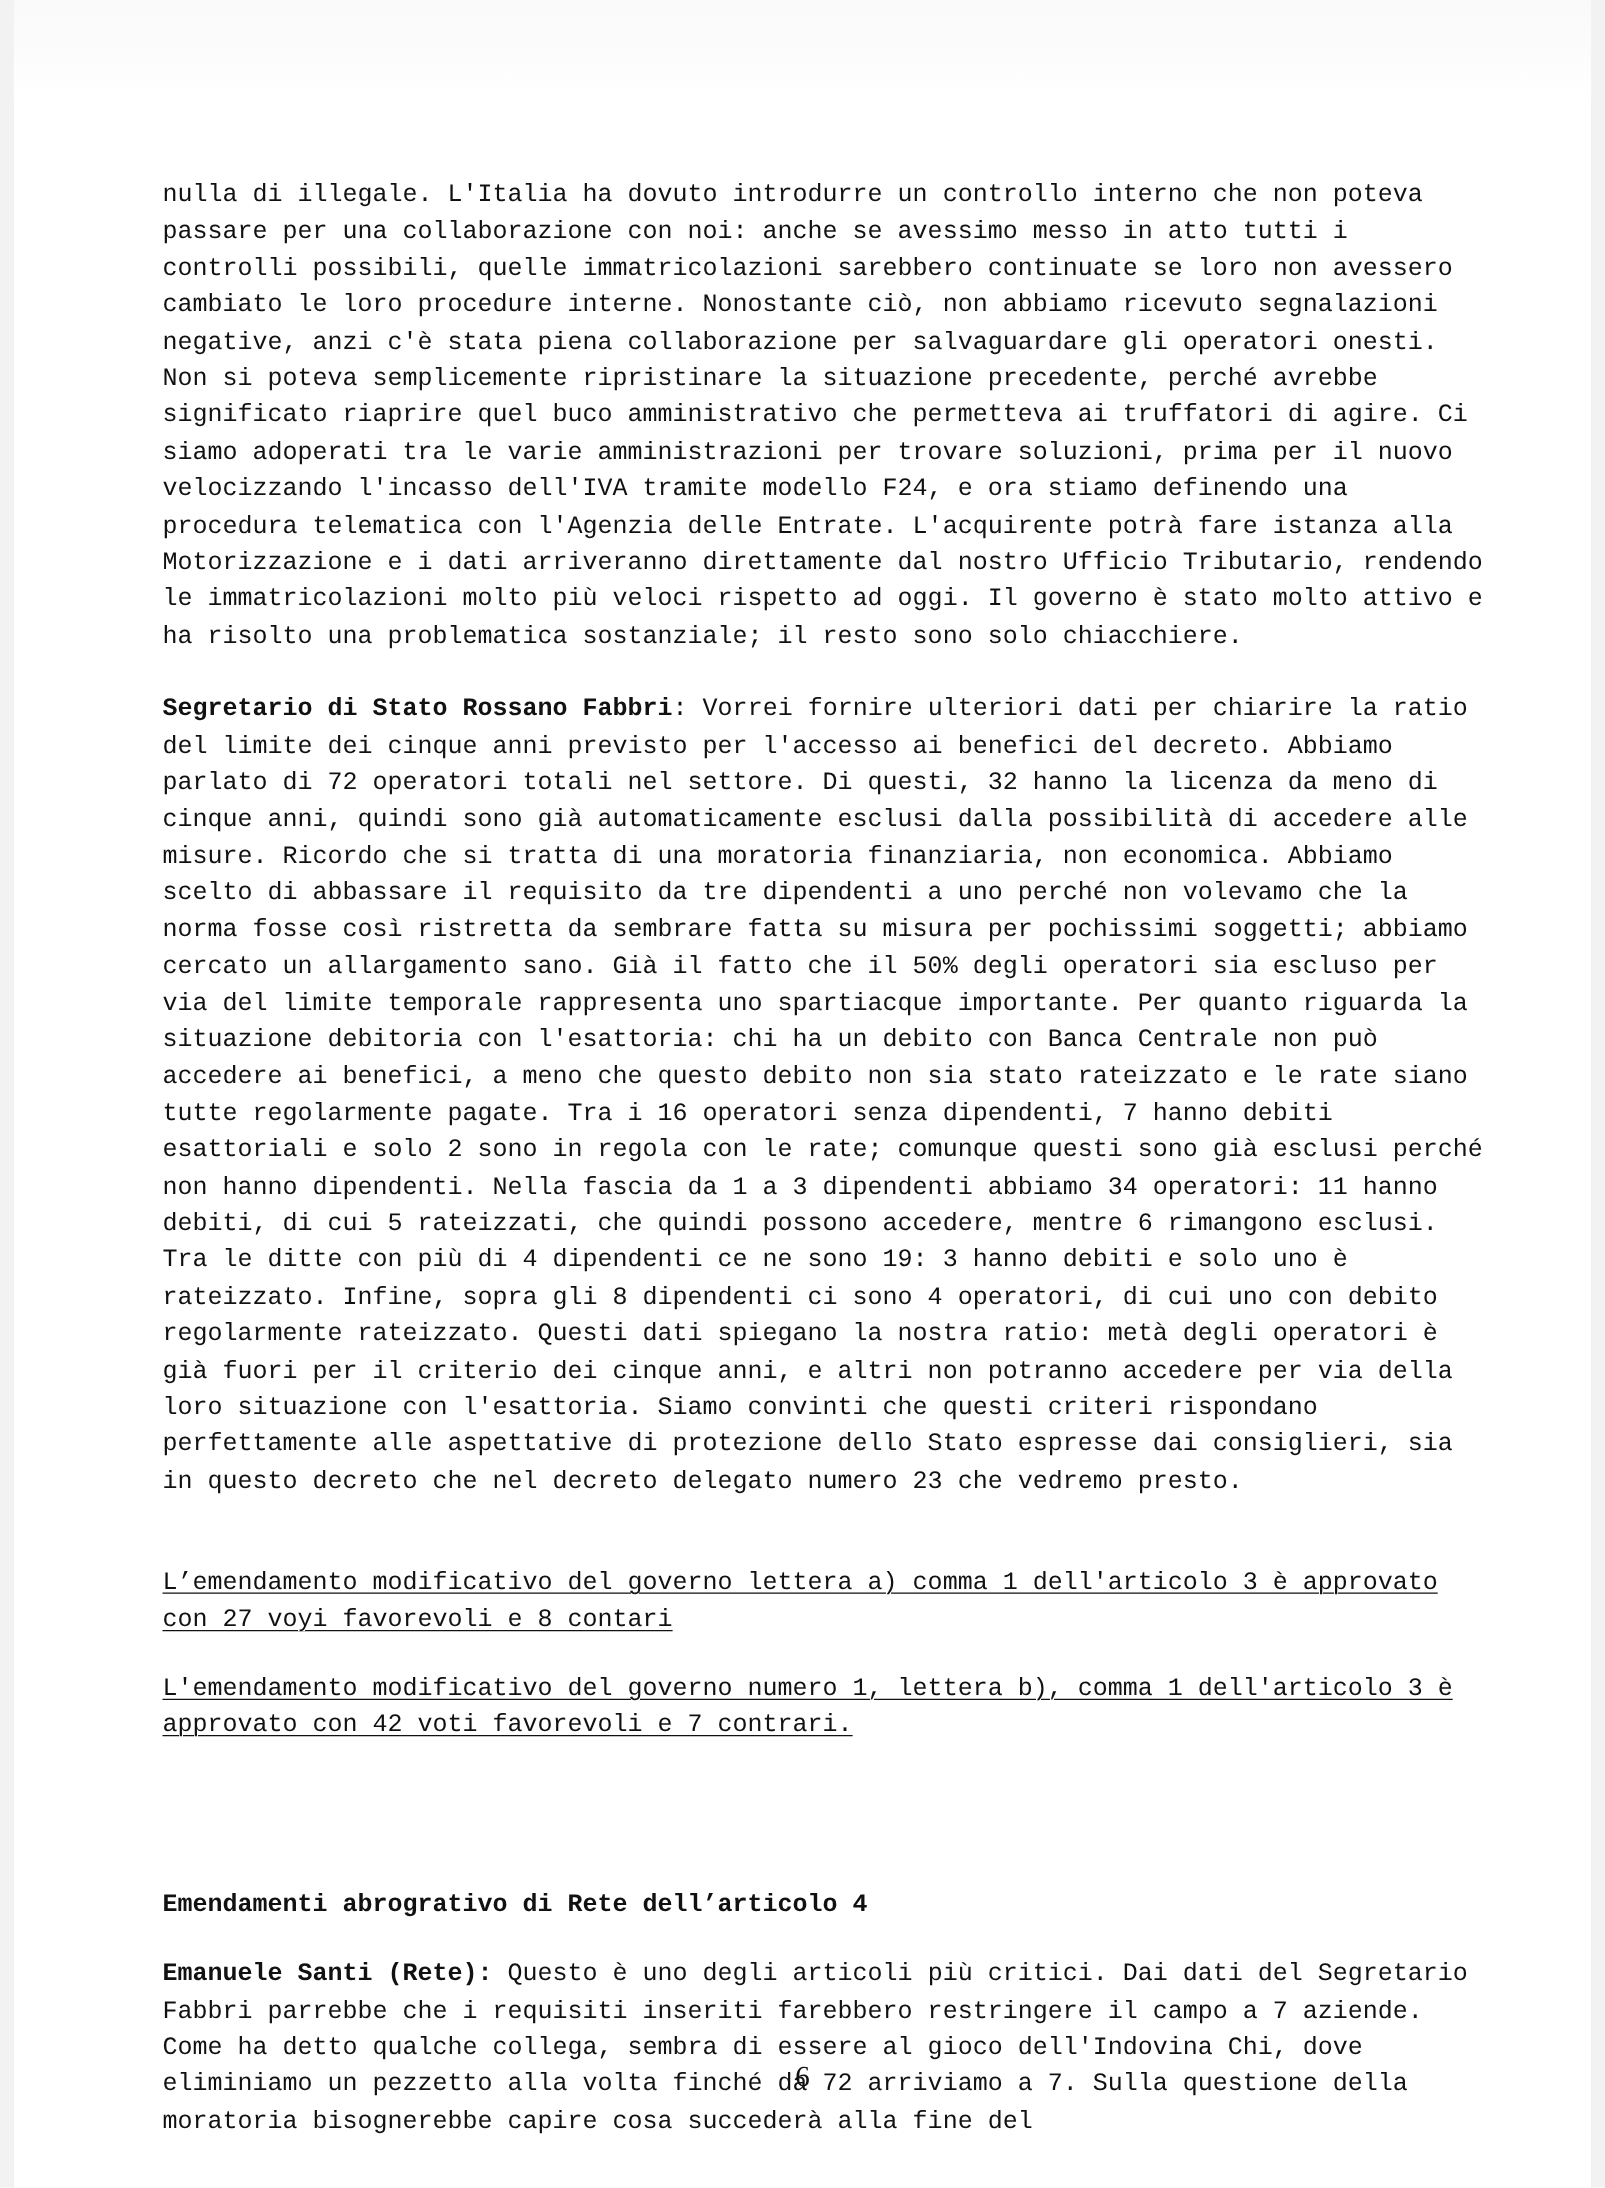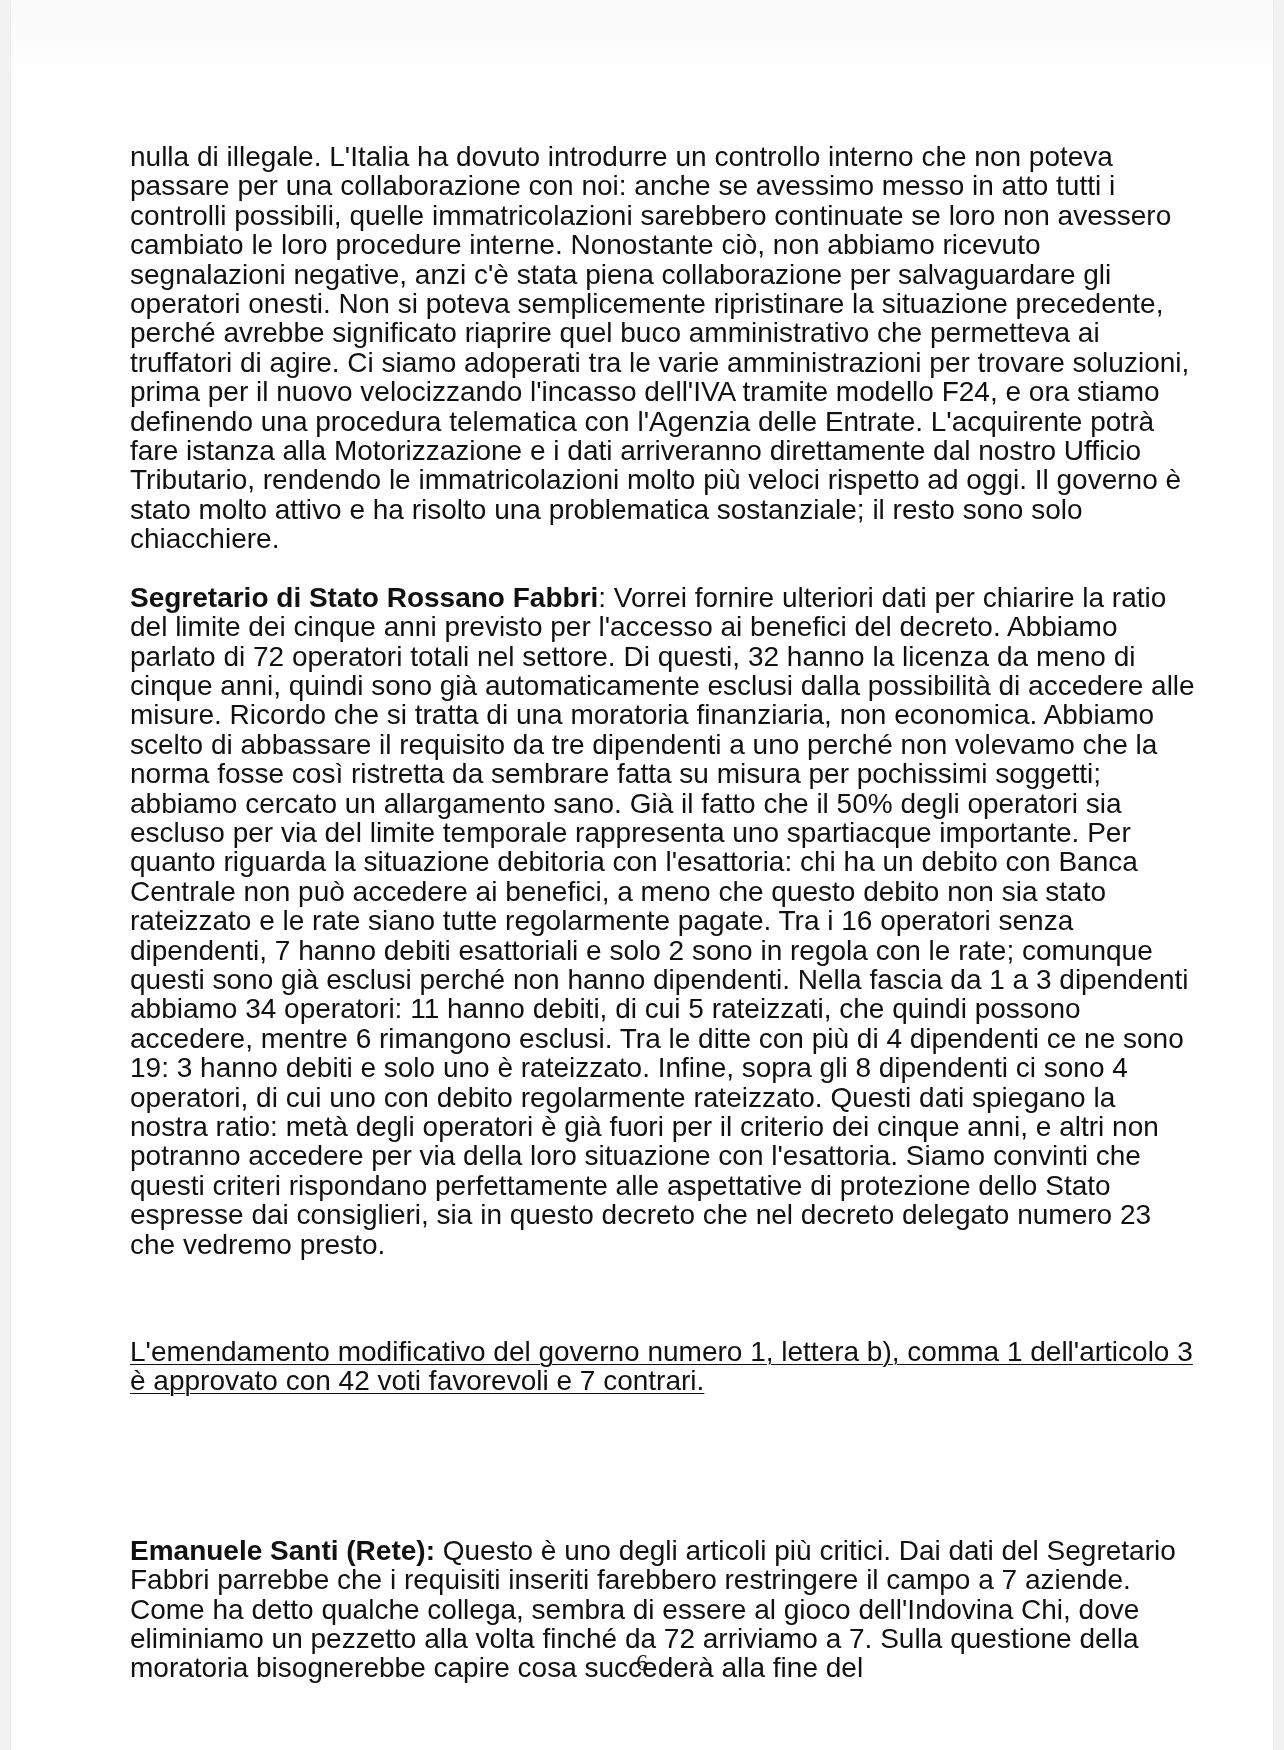--- a/index.html
+++ b/index.html
@@ -28,22 +28,22 @@
       position: absolute;
       left: 0; right: 0; top: 0;
       height: 80px;
       background: linear-gradient(#f9f9f9, #ffffff);
     }
     .content {
       position: absolute;
       left: 119px;
       top: 142px;
       width: 1066px;
-      font-family: Liberation Sans, sans-serif;
-      font-size: 28px;
+      font-family: Liberation Mono, monospace;
+      font-size: 20px;
       line-height: 29.4px;
       color: #111111;
     }
     .content p {
       margin: 0;
       text-align: left;
     }
     .gap-1 { height: 29px; }
     .gap-small { height: 26px; }
     .gap-large { height: 88px; }
@@ -79,26 +79,28 @@
   <div class="content">
     <p>nulla di illegale. L'Italia ha dovuto introdurre un controllo interno che non poteva passare per una collaborazione con noi: anche se avessimo messo in atto tutti i controlli possibili, quelle immatricolazioni sarebbero continuate se loro non avessero cambiato le loro procedure interne. Nonostante ciò, non abbiamo ricevuto segnalazioni negative, anzi c'è stata piena collaborazione per salvaguardare gli operatori onesti. Non si poteva semplicemente ripristinare la situazione precedente, perché avrebbe significato riaprire quel buco amministrativo che permetteva ai truffatori di agire. Ci siamo adoperati tra le varie amministrazioni per trovare soluzioni, prima per il nuovo velocizzando l'incasso dell'IVA tramite modello F24, e ora stiamo definendo una procedura telematica con l'Agenzia delle Entrate. L'acquirente potrà fare istanza alla Motorizzazione e i dati arriveranno direttamente dal nostro Ufficio Tributario, rendendo le immatricolazioni molto più veloci rispetto ad oggi. Il governo è stato molto attivo e ha risolto una problematica sostanziale; il resto sono solo chiacchiere.</p>
 
     <div class="gap-1"></div>
 
     <p><span class="speaker">Segretario di Stato Rossano Fabbri</span><span>:</span><span> Vorrei fornire ulteriori dati per chiarire la ratio del limite dei cinque anni previsto per l'accesso ai benefici del decreto. Abbiamo parlato di 72 operatori totali nel settore. Di questi, 32 hanno la licenza da meno di cinque anni, quindi sono già automaticamente esclusi dalla possibilità di accedere alle misure. Ricordo che si tratta di una moratoria finanziaria, non economica. Abbiamo scelto di abbassare il requisito da tre dipendenti a uno perché non volevamo che la norma fosse così ristretta da sembrare fatta su misura per pochissimi soggetti; abbiamo cercato un allargamento sano. Già il fatto che il 50% degli operatori sia escluso per via del limite temporale rappresenta uno spartiacque importante. Per quanto riguarda la situazione debitoria con l'esattoria: chi ha un debito con Banca Centrale non può accedere ai benefici, a meno che questo debito non sia stato rateizzato e le rate siano tutte regolarmente pagate. Tra i 16 operatori senza dipendenti, 7 hanno debiti esattoriali e solo 2 sono in regola con le rate; comunque questi sono già esclusi perché non hanno dipendenti. Nella fascia da 1 a 3 dipendenti abbiamo 34 operatori: 11 hanno debiti, di cui 5 rateizzati, che quindi possono accedere, mentre 6 rimangono esclusi. Tra le ditte con più di 4 dipendenti ce ne sono 19: 3 hanno debiti e solo uno è rateizzato. Infine, sopra gli 8 dipendenti ci sono 4 operatori, di cui uno con debito regolarmente rateizzato. Questi dati spiegano la nostra ratio: metà degli operatori è già fuori per il criterio dei cinque anni, e altri non potranno accedere per via della loro situazione con l'esattoria. Siamo convinti che questi criteri rispondano perfettamente alle aspettative di protezione dello Stato espresse dai consiglieri, sia in questo decreto che nel decreto delegato numero 23 che vedremo presto.</span></p>
 
     <div class="gap-small"></div>
 
     <div class="gap-small"></div>
+    <p class="vote">L’emendamento modificativo del governo lettera a) comma 1 dell'articolo 3 è approvato con 27 voyi favorevoli e 8 contari</p>
     <div class="gap-small"></div>
     <p class="vote">L'emendamento modificativo del governo numero 1, lettera b), comma 1 dell'articolo 3 è approvato con 42 voti favorevoli e 7 contrari.</p>
     <div class="gap-small"></div>
 
     <div class="gap-large"></div>
 
+    <p class="heading">Emendamenti abrogrativo di Rete dell’articolo 4</p>
 
     <div class="gap-small"></div>
 
     <p><span class="speaker">Emanuele Santi (Rete):</span><span> Questo è uno degli articoli più critici. Dai dati del Segretario Fabbri parrebbe che i requisiti inseriti farebbero restringere il campo a 7 aziende. Come ha detto qualche collega, sembra di essere al gioco dell'Indovina Chi, dove eliminiamo un pezzetto alla volta finché da 72 arriviamo a 7. Sulla questione della moratoria bisognerebbe capire cosa succederà alla fine del</span></p>
   </div>
 
   <div class="page-number">6</div>
 </div>
 
 </body></html>

